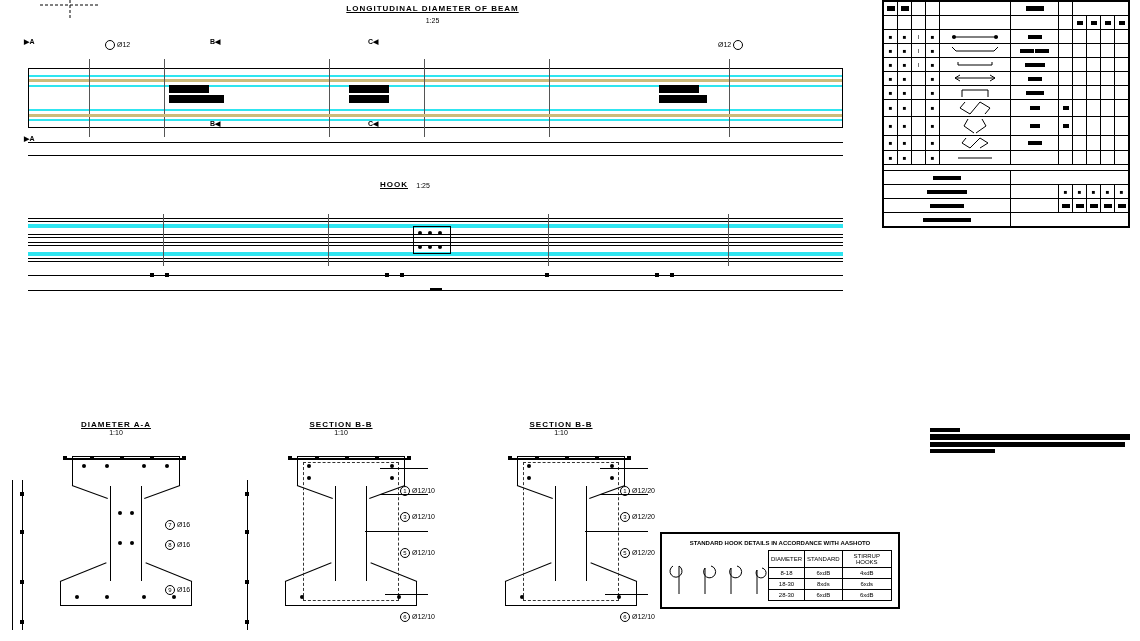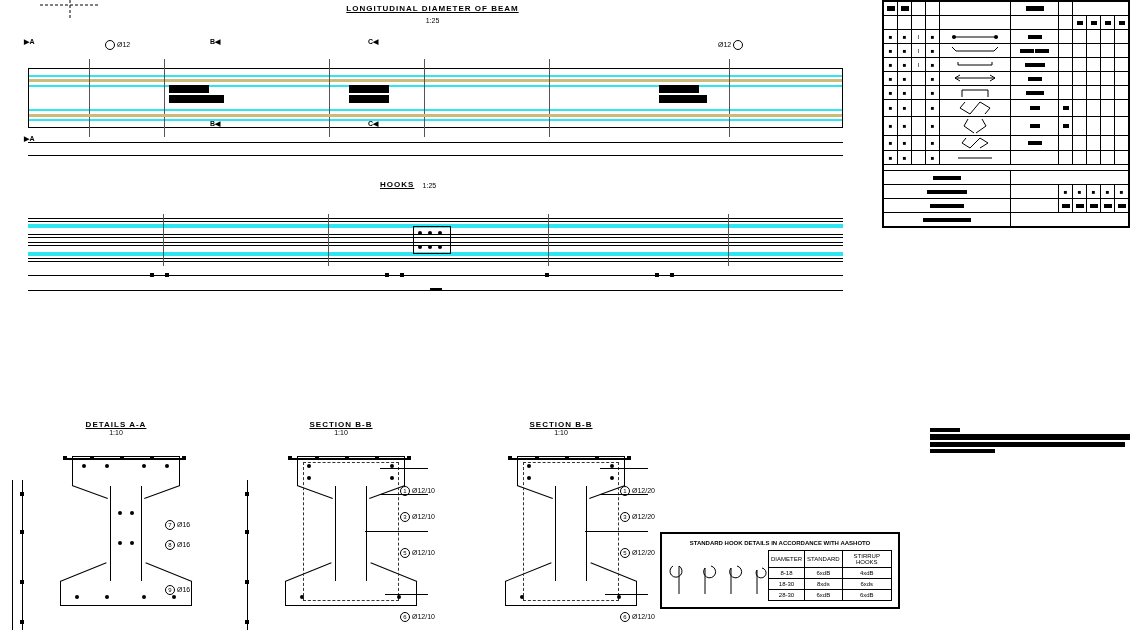--- a/index.html
+++ b/index.html
@@ -81,21 +81,21 @@
   <div class="dim-line v" style="left:135px;top:-10px;bottom:-10px;background:#555"></div>
   <div class="dim-line v" style="left:300px;top:-10px;bottom:-10px;background:#555"></div>
   <div class="dim-line v" style="left:395px;top:-10px;bottom:-10px;background:#555"></div>
   <div class="dim-line v" style="left:520px;top:-10px;bottom:-10px;background:#555"></div>
   <div class="dim-line v" style="left:700px;top:-10px;bottom:-10px;background:#555"></div>
 </div>
 <div class="dim-line" style="left:28px;top:142px;width:815px"></div>
 <div class="dim-line" style="left:28px;top:155px;width:815px"></div>
 
 <div style="position:absolute;left:380px;top:180px">
-  <span class="title" style="display:inline-block">HOOKS</span>
+  <span class="title" style="display:inline-block">HOOK</span>
   <span class="scale" style="display:inline-block;margin-left:6px;vertical-align:bottom">1:25</span>
 </div>
 <div class="plan">
   <div class="band" style="top:0"></div>
   <div class="bandx" style="top:6px"></div>
   <div class="band" style="top:16px"></div>
   <div class="band" style="bottom:16px"></div>
   <div class="bandx" style="bottom:6px"></div>
   <div class="band" style="bottom:0"></div>
   <div style="position:absolute;left:385px;top:8px;width:38px;height:28px;border:1px solid #000">
@@ -116,21 +116,21 @@
 <div class="tick" style="left:150px;top:273px"></div>
 <div class="tick" style="left:165px;top:273px"></div>
 <div class="tick" style="left:385px;top:273px"></div>
 <div class="tick" style="left:400px;top:273px"></div>
 <div class="tick" style="left:545px;top:273px"></div>
 <div class="tick" style="left:655px;top:273px"></div>
 <div class="tick" style="left:670px;top:273px"></div>
 <div class="tick" style="left:430px;top:288px;width:12px;height:3px"></div>
 
 <div class="sect" style="left:30px;top:420px">
-  <div class="title">DETAILS A-A</div>
+  <div class="title">DIAMETER A-A</div>
   <div class="scale">1:10</div>
   <div class="dimbox" style="left:35px;top:38px;width:120px;height:0"></div>
   <div class="tick" style="left:33px;top:36px"></div>
     <div class="tick" style="left:60px;top:36px"></div>
   <div class="tick" style="left:90px;top:36px"></div>
     <div class="tick" style="left:120px;top:36px"></div>
   <div class="tick" style="left:152px;top:36px"></div>
   <div class="ibeam" style="margin-top:20px">
     <div class="top"></div>
       <div class="neck"></div>

